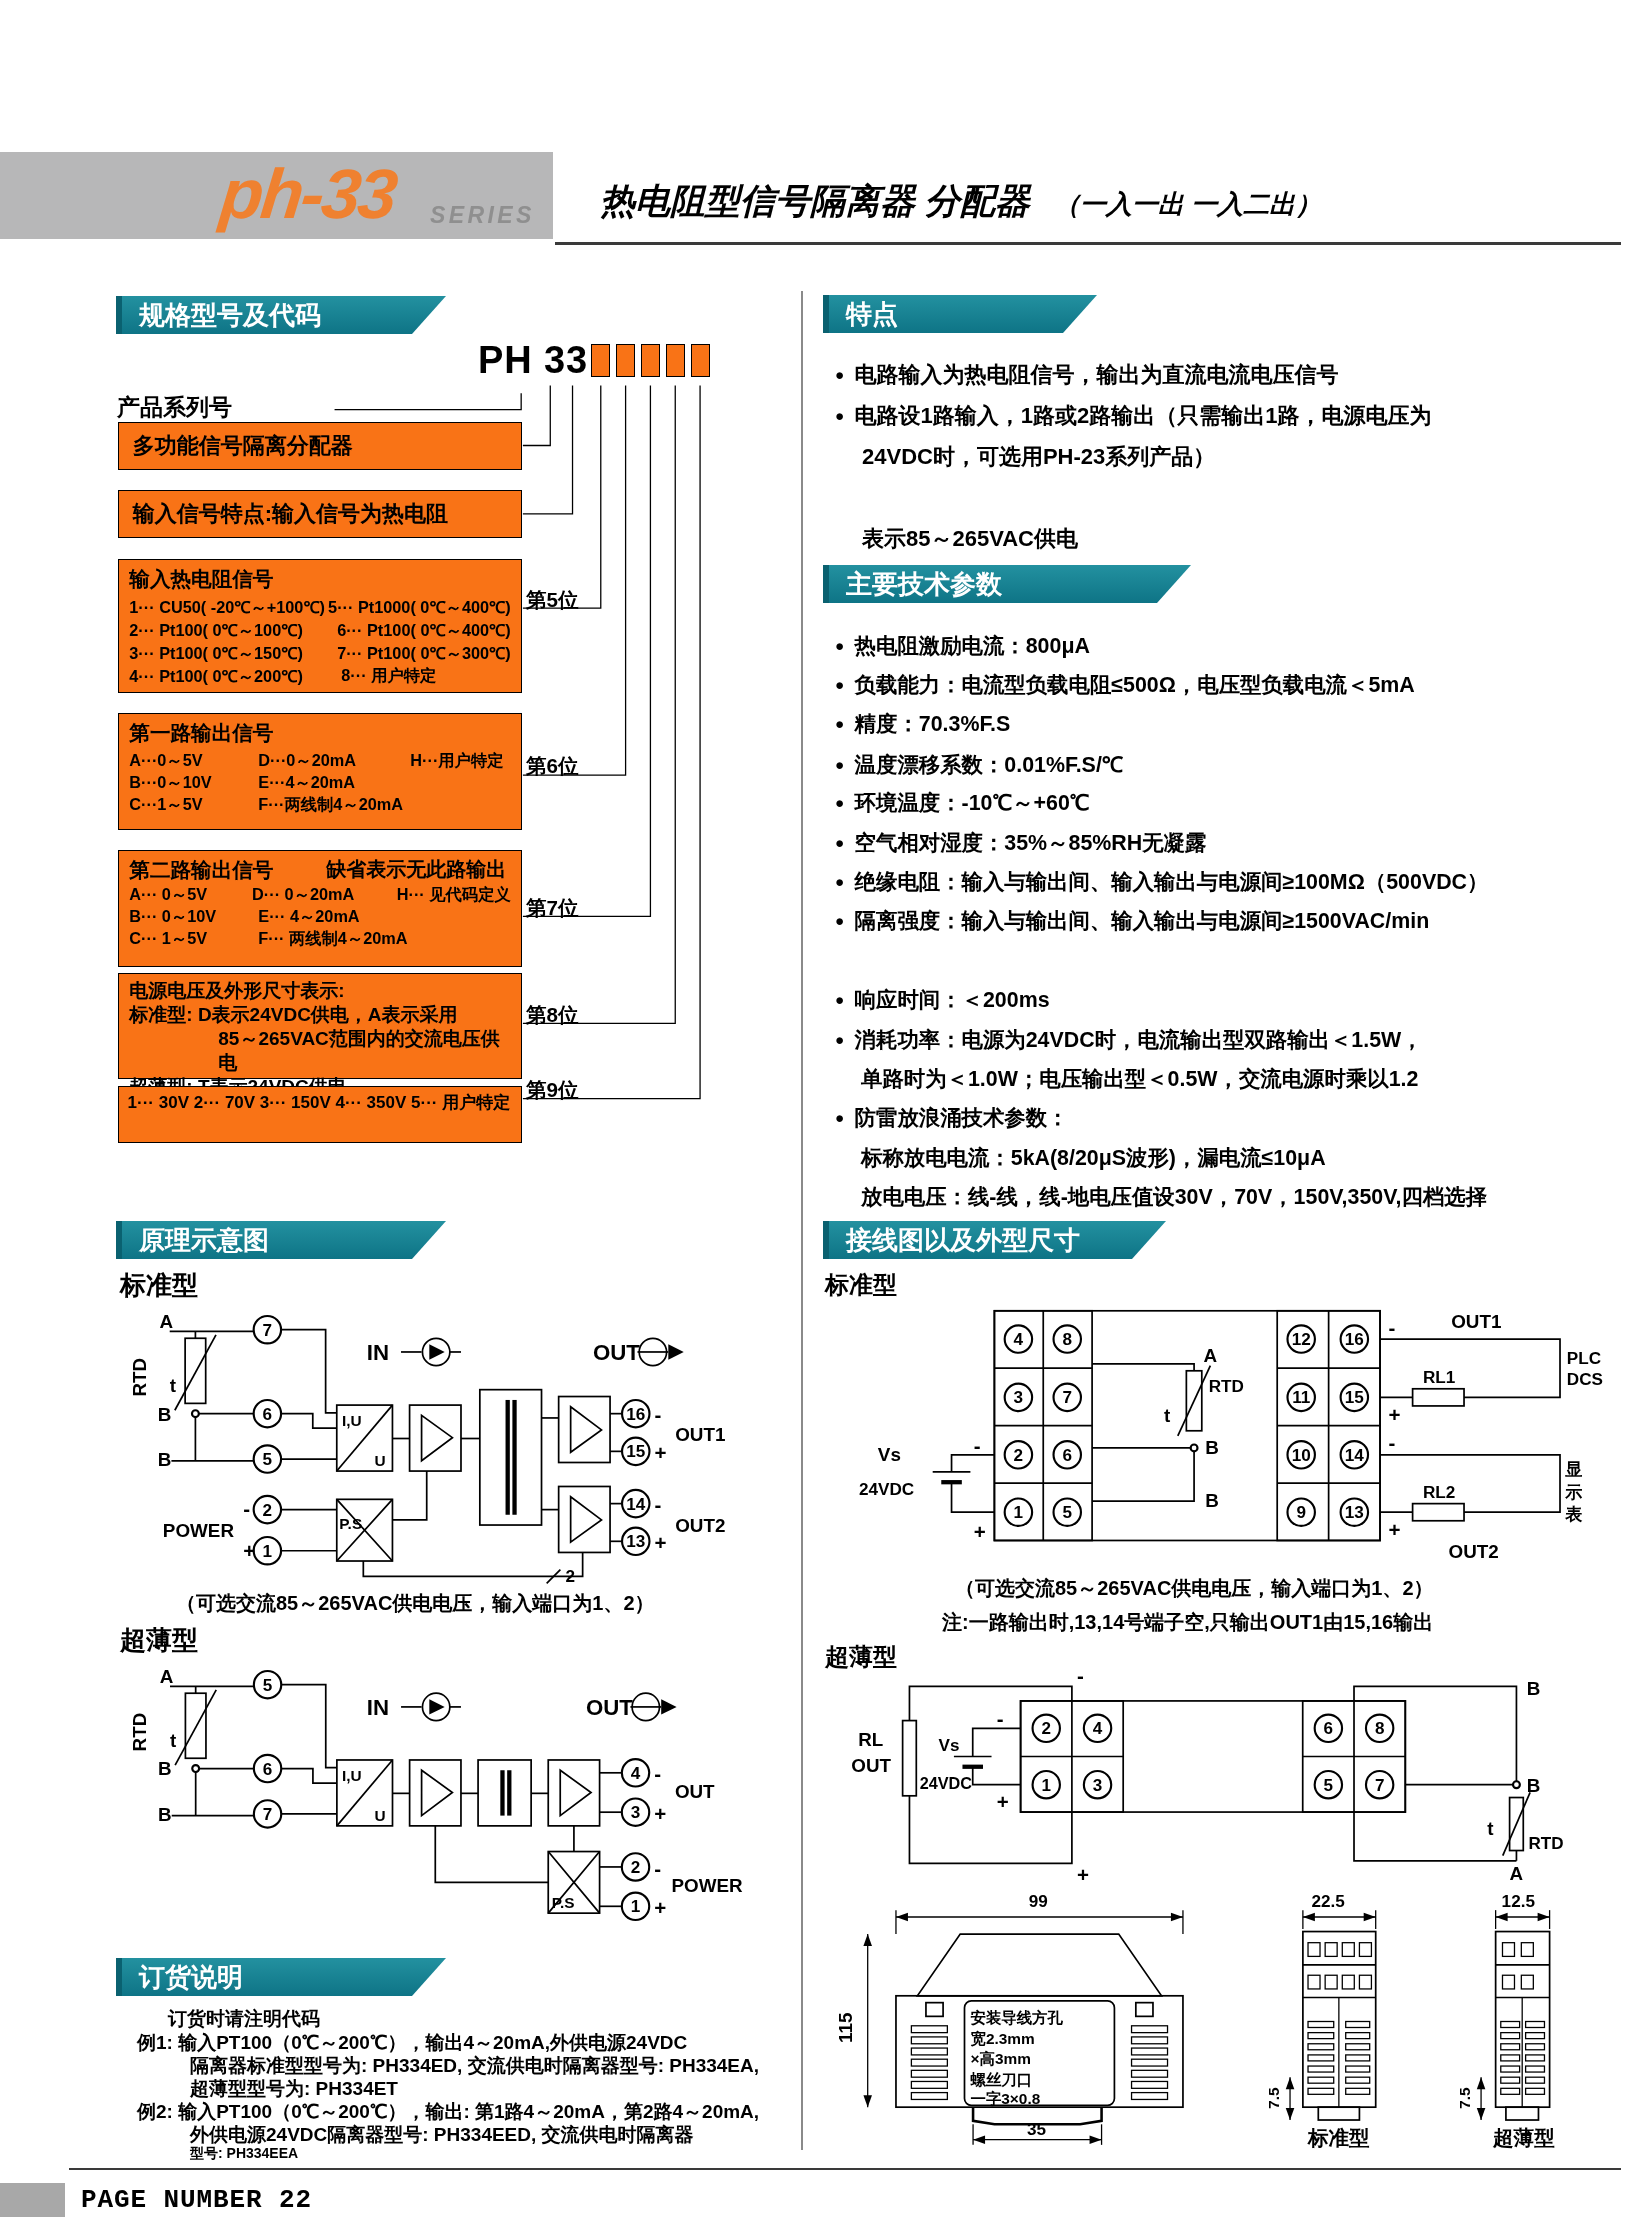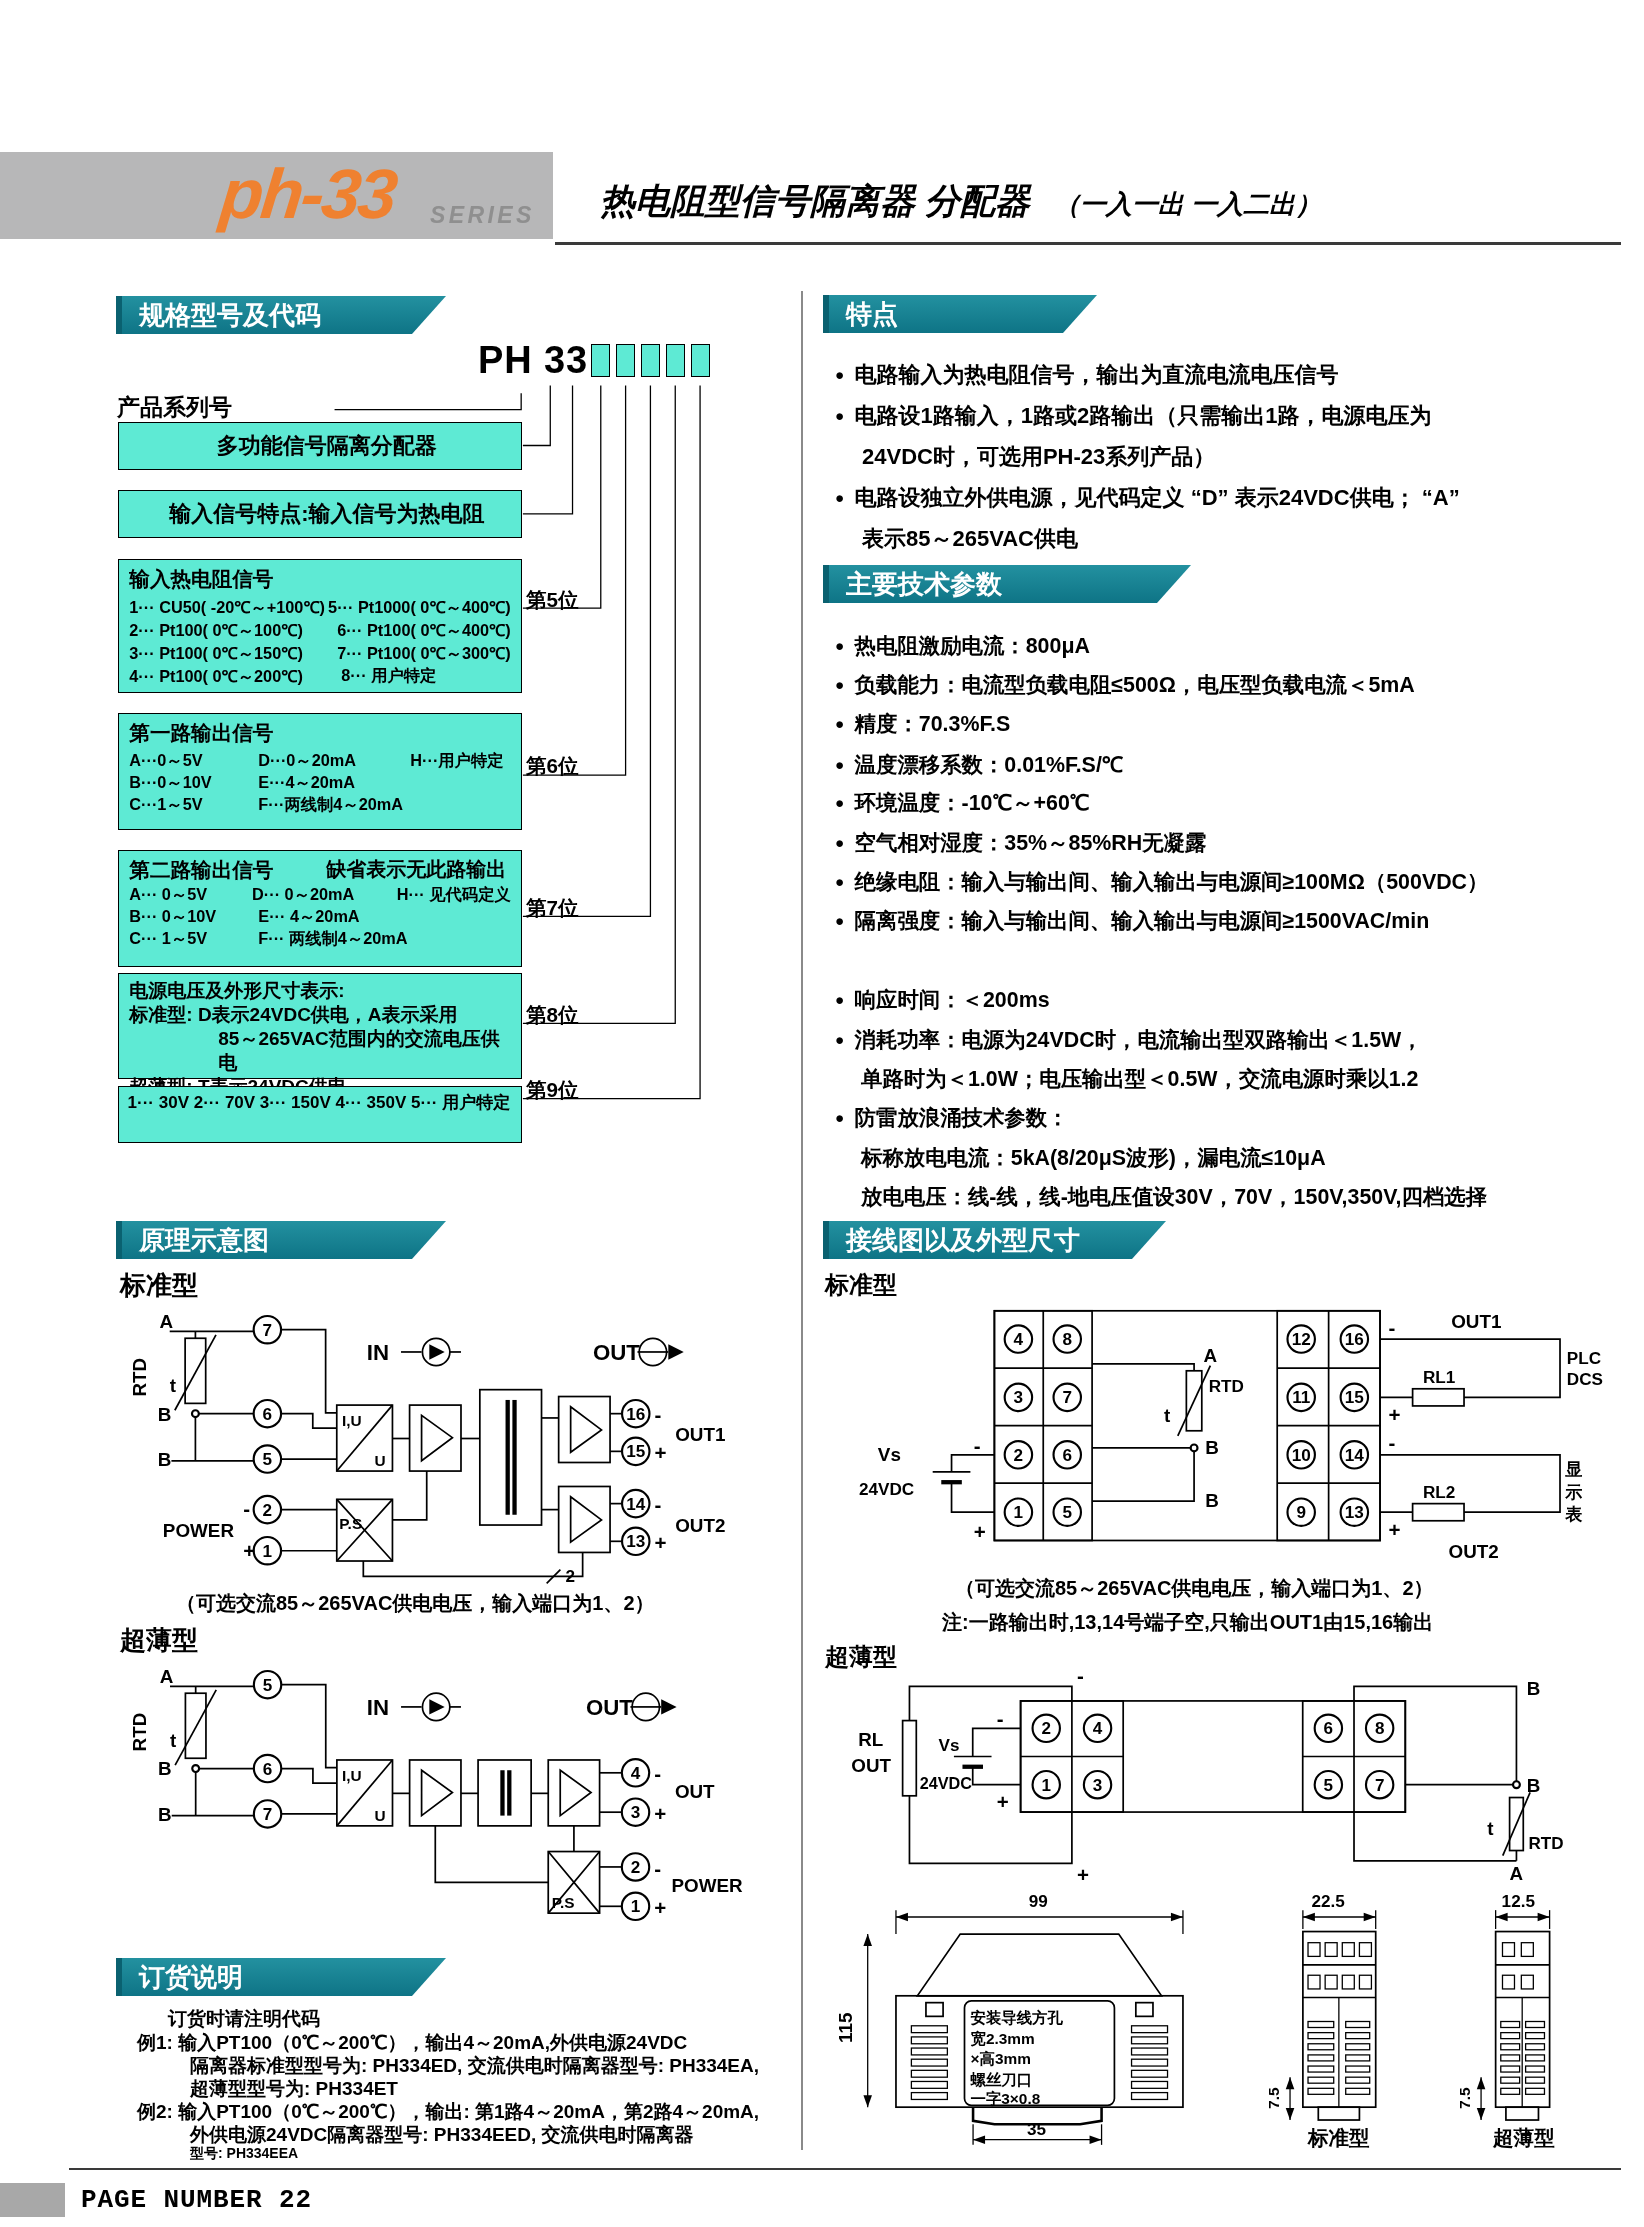--- a/index.html
+++ b/index.html
@@ -5,21 +5,21 @@
   html,body{margin:0;padding:0;background:#e8e8e8;}
   #page{position:relative;width:1645px;height:2227px;background:#ffffff;overflow:hidden;
         font-family:"Liberation Sans",sans-serif;color:#000;}
   .abs{position:absolute;}
   .lbl{position:absolute;font-weight:700;color:#000;white-space:nowrap;}
   .banner{position:absolute;height:38px;display:flex;align-items:center;
           background:linear-gradient(180deg,#2391a0 0%,#0e7486 100%);
           border-left:6.9px solid #0a6170;color:#fff;font-weight:700;font-size:26px;
           padding-left:17px;box-sizing:border-box;
           clip-path:polygon(0 0,100% 0,calc(100% - 34px) 100%,0 100%);}
-  .codebox{position:absolute;border:1.7px solid #000;background:#5eead4;box-sizing:border-box;justify-content:center;}
+  .codebox{position:absolute;border:1.7px solid #000;background:#f97316;box-sizing:border-box;}
   .optrow{display:flex;font-weight:700;font-size:16.3px;white-space:nowrap;}
   .blt::before{content:"●";font-size:15.4px;margin-right:10.3px;vertical-align:1.7px;}
   svg{position:absolute;overflow:visible;}
   svg .w{fill:none;stroke:#000;stroke-width:2;}
   svg .w3{fill:none;stroke:#000;stroke-width:3;}
   svg .thin{fill:none;stroke:#000;stroke-width:1.5;}
   svg text{font-family:"Liberation Sans",sans-serif;font-weight:700;fill:#000;}
   .t18{font-size:18px}.t19{font-size:19px}.t20{font-size:20px}.t22{font-size:22px}
   .t24{font-size:24px}.t26{font-size:26px}
   .term{fill:#fff;stroke:#000;stroke-width:2.5;}
@@ -329,21 +329,20 @@
   <div class="lbl" style="left:137px;top:2099px;font-size:19px;">例2: 输入PT100（0℃～200℃），输出: 第1路4～20mA，第2路4～20mA,</div>
   <div class="lbl" style="left:190px;top:2122px;font-size:19px;">外供电源24VDC隔离器型号: PH334EED, 交流供电时隔离器</div>
   <div class="lbl" style="left:190px;top:2145px;font-size:14px;">型号: PH334EEA</div>
 
   <div class="banner" style="left:823px;top:295px;width:274px;">
     <span>特点</span>
   </div>
   <div class="lbl blt" style="left:835px;top:360px;font-size:22px;">电路输入为热电阻信号，输出为直流电流电压信号</div>
   <div class="lbl blt" style="left:835px;top:401px;font-size:22px;">电路设1路输入，1路或2路输出（只需输出1路，电源电压为</div>
   <div class="lbl" style="left:862px;top:442px;font-size:22px;">24VDC时，可选用PH-23系列产品）</div>
-  <div class="lbl blt" style="left:835px;top:483px;font-size:22px;">电路设独立外供电源，见代码定义 “D” 表示24VDC供电； “A”</div>
   <div class="lbl" style="left:862px;top:524px;font-size:22px;">表示85～265VAC供电</div>
 
   <div class="banner" style="left:823px;top:565px;width:368px;">
     <span>主要技术参数</span>
   </div>
   <div class="lbl blt" style="left:835px;top:631px;font-size:21.4px;">热电阻激励电流：800μA</div>
   <div class="lbl blt" style="left:835px;top:670px;font-size:21.4px;">负载能力：电流型负载电阻≤500Ω，电压型负载电流＜5mA</div>
   <div class="lbl blt" style="left:835px;top:709px;font-size:21.4px;">精度：70.3%F.S</div>
   <div class="lbl blt" style="left:835px;top:749px;font-size:21.4px;">温度漂移系数：0.01%F.S/℃</div>
   <div class="lbl blt" style="left:835px;top:788px;font-size:21.4px;">环境温度：-10℃～+60℃</div>

